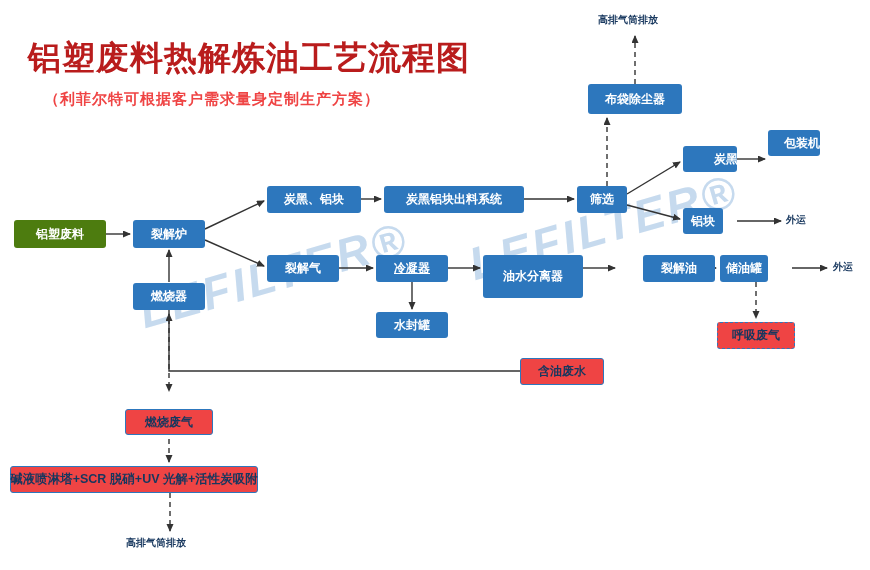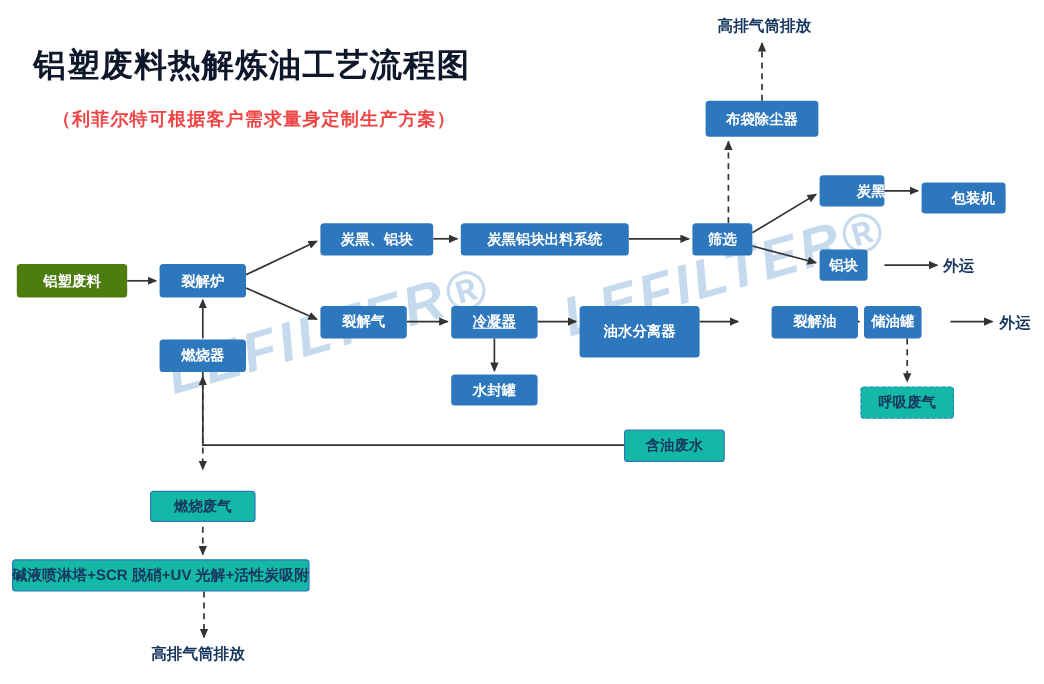--- a/index.html
+++ b/index.html
@@ -13,44 +13,44 @@
     letter-spacing:3px;
     color:rgba(141,181,221,0.50);
     transform:rotate(-16deg);
     white-space:nowrap;
     user-select:none; pointer-events:none;
   }
   .edges { position:absolute; left:0; top:0; z-index:1; }
 
   .title {
     position:absolute; left:28px; top:36px; z-index:2;
-    font-size:27px; font-weight:bold; color:#0f172a; letter-spacing:1px;
+    font-size:33px; font-weight:bold; color:#b91c1c; letter-spacing:1px;
     white-space:nowrap;
   }
   .subtitle {
     position:absolute; left:44px; top:90px; z-index:2;
     font-size:15px; font-weight:bold; color:#ef4444; letter-spacing:1px;
     white-space:nowrap;
   }
 
   .box {
     position:absolute; z-index:2;
     display:flex; align-items:center; justify-content:center;
     background:#2d77bd; color:#ffffff;
     font-size:12px; font-weight:bold;
     border-radius:3px; white-space:nowrap;
   }
   .box.dark { background:#4d7c0f; }
-  .box.outline { background:#14b8a6; color:#17375e; border:1.5px solid #2d77bd; }
+  .box.outline { background:#ef4444; color:#17375e; border:1.5px solid #2d77bd; }
   .box.outline.dashed-border { border-style:dashed; }
   .box.small-text { font-size:12.5px; }
 
   .flow-text {
     position:absolute; z-index:2;
-    color:#17375e; font-size:13px; font-weight:bold; white-space:nowrap;
+    color:#17375e; font-size:10px; font-weight:bold; white-space:nowrap;
   }
 </style>
 </head>
 <body>
 
 <div class="canvas">
 
   <div class="watermark" style="left:135px; top:248px;">LEFILTER®</div>
   <div class="watermark" style="left:465px; top:200px;">LEFILTER®</div>
 
@@ -93,21 +93,21 @@
   <div class="subtitle">（利菲尔特可根据客户需求量身定制生产方案）</div>
 
   <div class="box dark" style="left:14px; top:220px; width:92px; height:28px;">铝塑废料</div>
   <div class="box" style="left:133px; top:220px; width:72px; height:28px;">裂解炉</div>
   <div class="box" style="left:133px; top:283px; width:72px; height:27px;">燃烧器</div>
 
   <div class="box" style="left:267px; top:186px; width:94px; height:27px;">炭黑、铝块</div>
   <div class="box" style="left:384px; top:186px; width:140px; height:27px;">炭黑铝块出料系统</div>
   <div class="box" style="left:577px; top:186px; width:50px; height:27px;">筛选</div>
   <div class="box" style="left:683px; top:146px; width:54px; height:26px;padding-left:32px;">炭黑</div>
-  <div class="box" style="left:768px; top:152px; width:70px; height:26px;padding-left:16px;">包装机</div>
+  <div class="box" style="left:768px; top:130px; width:52px; height:26px;padding-left:16px;">包装机</div>
   <div class="box" style="left:683px; top:208px; width:40px; height:26px;text-align:center;">铝块</div>
   <div class="flow-text" style="left:786px; top:213px;">外运</div>
 
   <div class="box" style="left:267px; top:255px; width:72px; height:27px;">裂解气</div>
   <div class="box" style="left:376px; top:255px; width:72px; height:27px;text-decoration:underline;">冷凝器</div>
   <div class="box" style="left:483px; top:255px; width:100px; height:43px;">油水分离器</div>
   <div class="box" style="left:618px; top:255px; width:72px; height:27px;margin-left:25px;">裂解油</div>
   <div class="box" style="left:720px; top:255px; width:48px; height:27px;text-align:center;">储油罐</div>
   <div class="flow-text" style="left:833px; top:260px;">外运</div>
 

